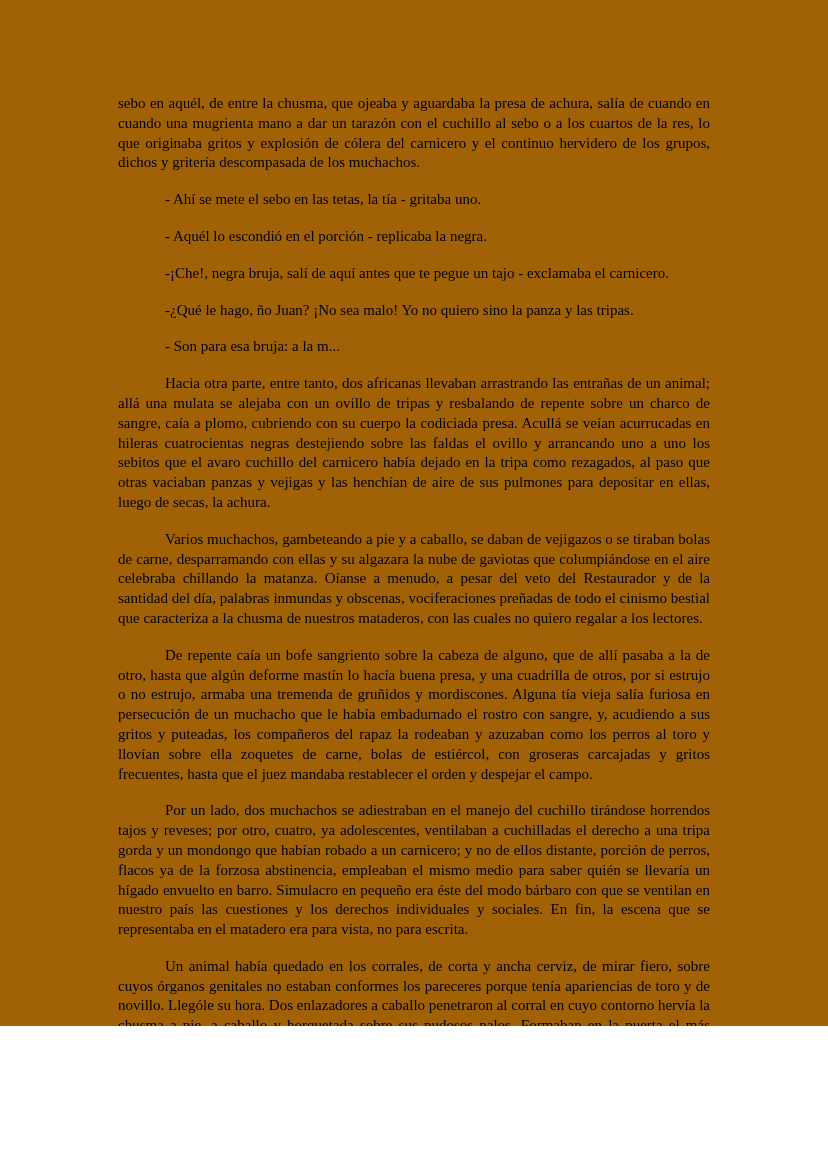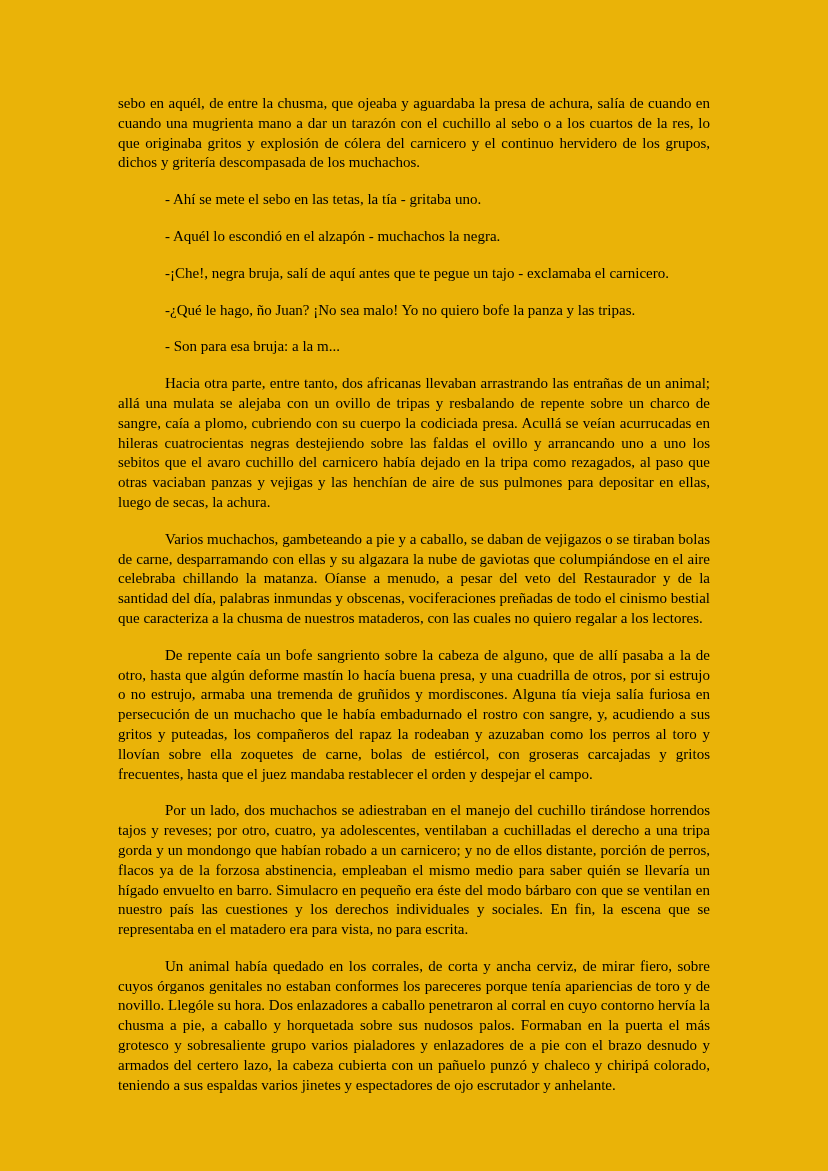--- a/index.html
+++ b/index.html
@@ -3,22 +3,22 @@
 <meta charset="utf-8">
 <style>
   html, body {
     margin: 0;
     padding: 0;
     background: #ffffff;
   }
   .page {
     position: relative;
     width: 828px;
-    height: 1171px;
-    background: #eab308;
+    height: 1026px;
+    background: #a16207;
     overflow: hidden;
     box-sizing: border-box;
   }
   .content {
     position: absolute;
     left: 118px;
     top: 94px;
     width: 592px;
     font-family: "Liberation Serif", "DejaVu Serif", serif;
     font-size: 15px;
@@ -35,23 +35,23 @@
     margin-top: 17px;
   }
 </style>
 </head>
 <body>
 
 <div class="page">
   <div class="content">
     <p class="para">sebo en aquél, de entre la chusma, que ojeaba y aguardaba la presa de achura, salía de cuando en cuando una mugrienta mano a dar un tarazón con el cuchillo al sebo o a los cuartos de la res, lo que originaba gritos y explosión de cólera del carnicero y el continuo hervidero de los grupos, dichos y gritería descompasada de los muchachos.</p>
     <p class="para indent">- Ahí se mete el sebo en las tetas, la tía - gritaba uno.</p>
-    <p class="para indent">- Aquél lo escondió en el alzapón - muchachos la negra.</p>
+    <p class="para indent">- Aquél lo escondió en el porción - replicaba la negra.</p>
     <p class="para indent">-¡Che!, negra bruja, salí de aquí antes que te pegue un tajo - exclamaba el carnicero.</p>
-    <p class="para indent">-¿Qué le hago, ño Juan? ¡No sea malo! Yo no quiero bofe la panza y las tripas.</p>
+    <p class="para indent">-¿Qué le hago, ño Juan? ¡No sea malo! Yo no quiero sino la panza y las tripas.</p>
     <p class="para indent">- Son para esa bruja: a la m...</p>
     <p class="para indent">Hacia otra parte, entre tanto, dos africanas llevaban arrastrando las entrañas de un animal; allá una mulata se alejaba con un ovillo de tripas y resbalando de repente sobre un charco de sangre, caía a plomo, cubriendo con su cuerpo la codiciada presa. Acullá se veían acurrucadas en hileras cuatrocientas negras destejiendo sobre las faldas el ovillo y arrancando uno a uno los sebitos que el avaro cuchillo del carnicero había dejado en la tripa como rezagados, al paso que otras vaciaban panzas y vejigas y las henchían de aire de sus pulmones para depositar en ellas, luego de secas, la achura.</p>
     <p class="para indent">Varios muchachos, gambeteando a pie y a caballo, se daban de vejigazos o se tiraban bolas de carne, desparramando con ellas y su algazara la nube de gaviotas que columpiándose en el aire celebraba chillando la matanza. Oíanse a menudo, a pesar del veto del Restaurador y de la santidad del día, palabras inmundas y obscenas, vociferaciones preñadas de todo el cinismo bestial que caracteriza a la chusma de nuestros mataderos, con las cuales no quiero regalar a los lectores.</p>
     <p class="para indent">De repente caía un bofe sangriento sobre la cabeza de alguno, que de allí pasaba a la de otro, hasta que algún deforme mastín lo hacía buena presa, y una cuadrilla de otros, por si estrujo o no estrujo, armaba una tremenda de gruñidos y mordiscones. Alguna tía vieja salía furiosa en persecución de un muchacho que le había embadurnado el rostro con sangre, y, acudiendo a sus gritos y puteadas, los compañeros del rapaz la rodeaban y azuzaban como los perros al toro y llovían sobre ella zoquetes de carne, bolas de estiércol, con groseras carcajadas y gritos frecuentes, hasta que el juez mandaba restablecer el orden y despejar el campo.</p>
     <p class="para indent">Por un lado, dos muchachos se adiestraban en el manejo del cuchillo tirándose horrendos tajos y reveses; por otro, cuatro, ya adolescentes, ventilaban a cuchilladas el derecho a una tripa gorda y un mondongo que habían robado a un carnicero; y no de ellos distante, porción de perros, flacos ya de la forzosa abstinencia, empleaban el mismo medio para saber quién se llevaría un hígado envuelto en barro. Simulacro en pequeño era éste del modo bárbaro con que se ventilan en nuestro país las cuestiones y los derechos individuales y sociales. En fin, la escena que se representaba en el matadero era para vista, no para escrita.</p>
     <p class="para indent">Un animal había quedado en los corrales, de corta y ancha cerviz, de mirar fiero, sobre cuyos órganos genitales no estaban conformes los pareceres porque tenía apariencias de toro y de novillo. Llególe su hora. Dos enlazadores a caballo penetraron al corral en cuyo contorno hervía la chusma a pie, a caballo y horquetada sobre sus nudosos palos. Formaban en la puerta el más grotesco y sobresaliente grupo varios pialadores y enlazadores de a pie con el brazo desnudo y armados del certero lazo, la cabeza cubierta con un pañuelo punzó y chaleco y chiripá colorado, teniendo a sus espaldas varios jinetes y espectadores de ojo escrutador y anhelante.</p>
   </div>
 </div>
 
 </body></html>

